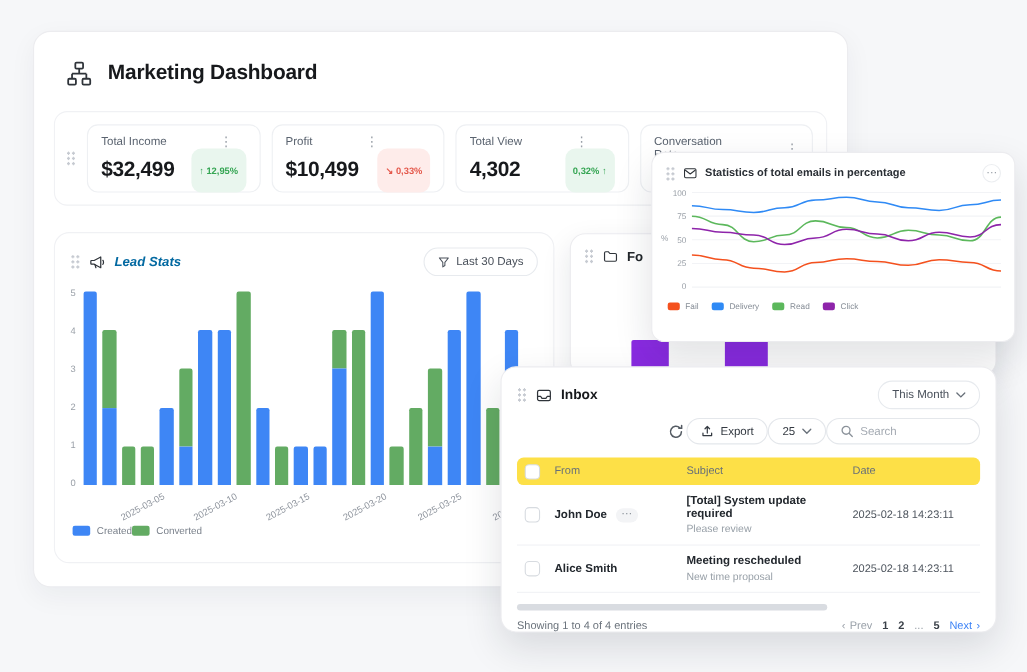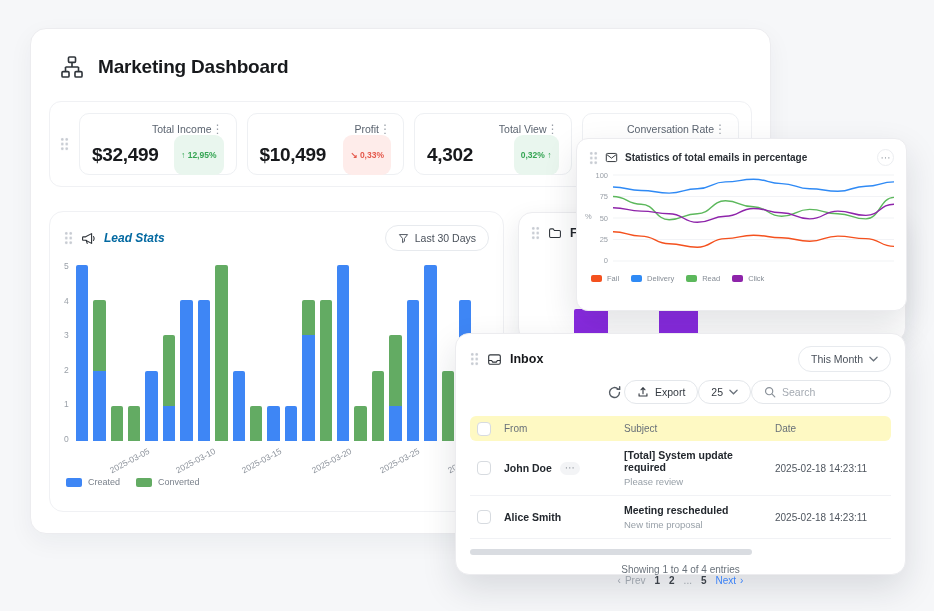--- a/index.html
+++ b/index.html
@@ -10,84 +10,84 @@
   .overlay{position:absolute;box-shadow:0 14px 34px rgba(20,30,50,.13);}
   .drag{width:9px;height:14px;flex:none;background-image:radial-gradient(circle,#c6cad1 1.2px,transparent 1.4px);background-size:4.5px 4.7px;cursor:grab;display:inline-block;}
   .icon-sm{display:inline-flex;align-items:center;}
   .kebab{background:none;border:none;font-size:12px;color:#9aa0a8;cursor:pointer;line-height:1;}
   
   .dash-head{display:flex;align-items:center;gap:13px;padding:25px 28px 0;}
   .dash-title{font-size:19px;font-weight:600;letter-spacing:-.2px;color:#17191c;}
   
   .stats-row{position:absolute;left:18px;top:72px;right:18px;height:86px;border:1px solid #f0f1f4;border-radius:12px;display:flex;align-items:center;gap:10px;padding:0 12px 0 10px;background:#fff;}
   .stat{flex:1;border:1px solid #eef0f3;border-radius:10px;padding:9px 12px;height:62px;display:flex;flex-direction:column;justify-content:space-between;background:#fff;}
-  .stat-top{display:flex;justify-content:flex-end;align-items:center;}
+  .stat-top{display:flex;justify-content:flex-start;align-items:center;gap:48px;}
   .stat-label{font-size:10.5px;color:#5b6470;}
   .stat-bottom{display:flex;justify-content:space-between;align-items:center;}
   .stat-value{font-size:19px;font-weight:700;letter-spacing:-.3px;color:#17191c;}
   .badge{border-radius:9px;font-size:8.5px;font-weight:700;padding:15px 7px;white-space:nowrap;}
   .badge.pos{background:#e9f6ee;color:#35A553;}
   .badge.neg{background:#feecea;color:#E4584B;}
   
   .lead{position:absolute;left:18px;top:182px;width:455px;height:301px;border-radius:14px;border:1px solid #f0f1f4;box-shadow:none;}
   .lead-head{display:flex;align-items:center;gap:8px;padding:13px 14px 4px;}
   .lead-title{font-size:12px;font-weight:700;color:#0369a1;font-style:italic;}
   .pill{margin-left:auto;display:inline-flex;align-items:center;gap:6px;border:1px solid #e7eaee;border-radius:16px;padding:6px 12px;font-size:10.5px;color:#4a515b;background:#fff;cursor:pointer;white-space:nowrap;}
   .chart-area{display:flex;margin:10px 14px 0;}
   .y-axis{display:flex;flex-direction:column;justify-content:space-between;align-items:flex-end;font-size:8.5px;color:#9aa0a8;padding-right:7px;height:183px;margin-top:-4px;}
   .plot-col{flex:1;display:flex;flex-direction:column;}
   .bars{height:176px;display:flex;align-items:flex-end;gap:5px;}
   .bcol{flex:1;display:flex;flex-direction:column;justify-content:flex-end;height:100%;}
   .bcol i{display:block;width:100%;}
   .bcol i:first-child{border-radius:2px 2px 0 0;}
   .x-axis{position:relative;height:32px;}
   .x-axis span{position:absolute;top:5px;font-size:8.5px;color:#8d939c;white-space:nowrap;transform:rotate(-28deg);transform-origin:right top;}
-  .lead-legend{display:flex;gap:16px;padding:4px 16px;}
+  .lead-legend{display:flex;padding:4px 16px;}
   .li{display:inline-flex;align-items:center;gap:6px;font-size:9px;color:#7b828c;cursor:pointer;}
   .sw{width:16px;height:9px;border-radius:2px;display:inline-block;}
   
   .folder{left:518px;top:212px;width:388px;height:130px;border-radius:14px;z-index:2;overflow:hidden;box-shadow:0 10px 26px rgba(20,30,50,.10);}
   .folder-head{display:flex;align-items:center;gap:8px;padding:13px 12px;}
   .folder-title{font-size:12px;font-weight:700;color:#22262b;}
   .pbar{position:absolute;bottom:0;border-radius:2px 2px 0 0;display:block;}
   .pbar1{left:55px;width:34px;height:32px;}
   .pbar2{left:140px;width:39px;height:39px;}
   
-  .email{left:576px;top:138px;width:331px;height:173px;border-radius:12px;z-index:3;}
+  .email{left:592px;top:138px;width:331px;height:173px;border-radius:12px;z-index:3;}
   .email-head{display:flex;align-items:center;gap:7px;padding:10px 12px 2px;}
   .email-title{font-size:10px;font-weight:700;color:#2a2f35;}
   .more-btn{margin-left:auto;background:none;border:1px solid #eceef1;border-radius:50%;width:17px;height:17px;font-size:10px;line-height:14px;color:#9aa0a8;cursor:pointer;text-align:center;}
   .echart{display:flex;margin:2px 12px 0 8px;position:relative;padding-left:10px;}
   .pct{position:absolute;left:0;top:42px;font-size:7.5px;color:#9aa0a8;}
   .ey{display:flex;flex-direction:column;justify-content:space-between;align-items:flex-end;font-size:7.5px;color:#9aa0a8;width:18px;padding:1px 5px 1px 0;height:96px;}
   .elines{flex:1;height:96px;}
   .email-legend{display:flex;gap:12px;padding:8px 14px 0;}
   .eli{display:inline-flex;align-items:center;gap:5px;font-size:7.5px;color:#868d96;cursor:pointer;}
   .esw{width:11px;height:7px;border-radius:2px;display:inline-block;}
   
   .inbox{left:455px;top:333px;width:451px;height:242px;border-radius:14px;z-index:4;}
   .inbox-head{display:flex;align-items:center;gap:8px;padding:12px 14px 4px;}
   .inbox-title{font-size:12.5px;font-weight:700;color:#17191c;}
   .toolbar{display:flex;justify-content:flex-end;align-items:center;gap:0;padding:4px 14px 10px;}
   .icon-btn{background:none;border:none;cursor:pointer;display:flex;padding:2px;}
   .tb-pill{display:inline-flex;align-items:center;gap:6px;border:1px solid #e4e7eb;border-radius:15px;padding:5px 12px;font-size:10.5px;color:#343a42;background:#fff;cursor:pointer;white-space:nowrap;}
   .search-pill{width:140px;color:#a4aab2;cursor:text;}
   .table{margin:2px 14px 0;}
   .thead,.trow{display:grid;grid-template-columns:30px 120px 1fr 112px;align-items:center;}
-  .thead{background:#fef9c3;border-radius:6px;height:25px;font-size:10px;color:#687078;padding:0 4px;}
+  .thead{background:#fde047;border-radius:6px;height:25px;font-size:10px;color:#687078;padding:0 4px;}
   .trow{padding:8px 4px;border-bottom:1px solid #f1f2f5;cursor:pointer;}
   .cb{width:14px;height:14px;border:1.5px solid #d7dbe0;border-radius:4px;background:#fff;cursor:pointer;margin-left:3px;display:inline-block;}
   .from-cell{display:flex;align-items:center;gap:8px;font-size:10.5px;font-weight:700;color:#23282e;}
   .row-more{font-size:10px;color:#8d939b;background:#f3f4f6;border:none;border-radius:8px;padding:0 5px;height:13px;line-height:12px;cursor:pointer;}
   .subj{font-size:10.5px;font-weight:700;color:#23282e;}
   .prevw{font-size:9.5px;color:#98a0a8;margin-top:3px;}
   .date{font-size:10px;color:#4e555e;}
   .hscroll{margin:10px 14px 0;height:6px;position:relative;}
   .thumb{position:absolute;left:0;top:0;height:6px;width:67%;background:#d9dce1;border-radius:3px;cursor:grab;}
-  .ifoot{display:flex;justify-content:space-between;align-items:center;padding:9px 14px;font-size:10px;color:#6a727b;flex-direction:column;}
+  .ifoot{display:flex;justify-content:space-between;align-items:flex-start;padding:9px 14px;font-size:10px;color:#6a727b;}
   .pager{display:flex;align-items:center;gap:9px;}
   .pg{color:#3a4048;font-weight:600;cursor:pointer;font-size:10px;}
   .pg.ellipsis{color:#9aa1a9;font-weight:400;cursor:default;}
   .pnav{color:#9aa1a9;cursor:pointer;display:inline-flex;gap:4px;align-items:center;font-size:10px;}
   .pnav.next{color:#3B82F6;}
 </style>
 </head>
 <body>
 
 <div class="page">

